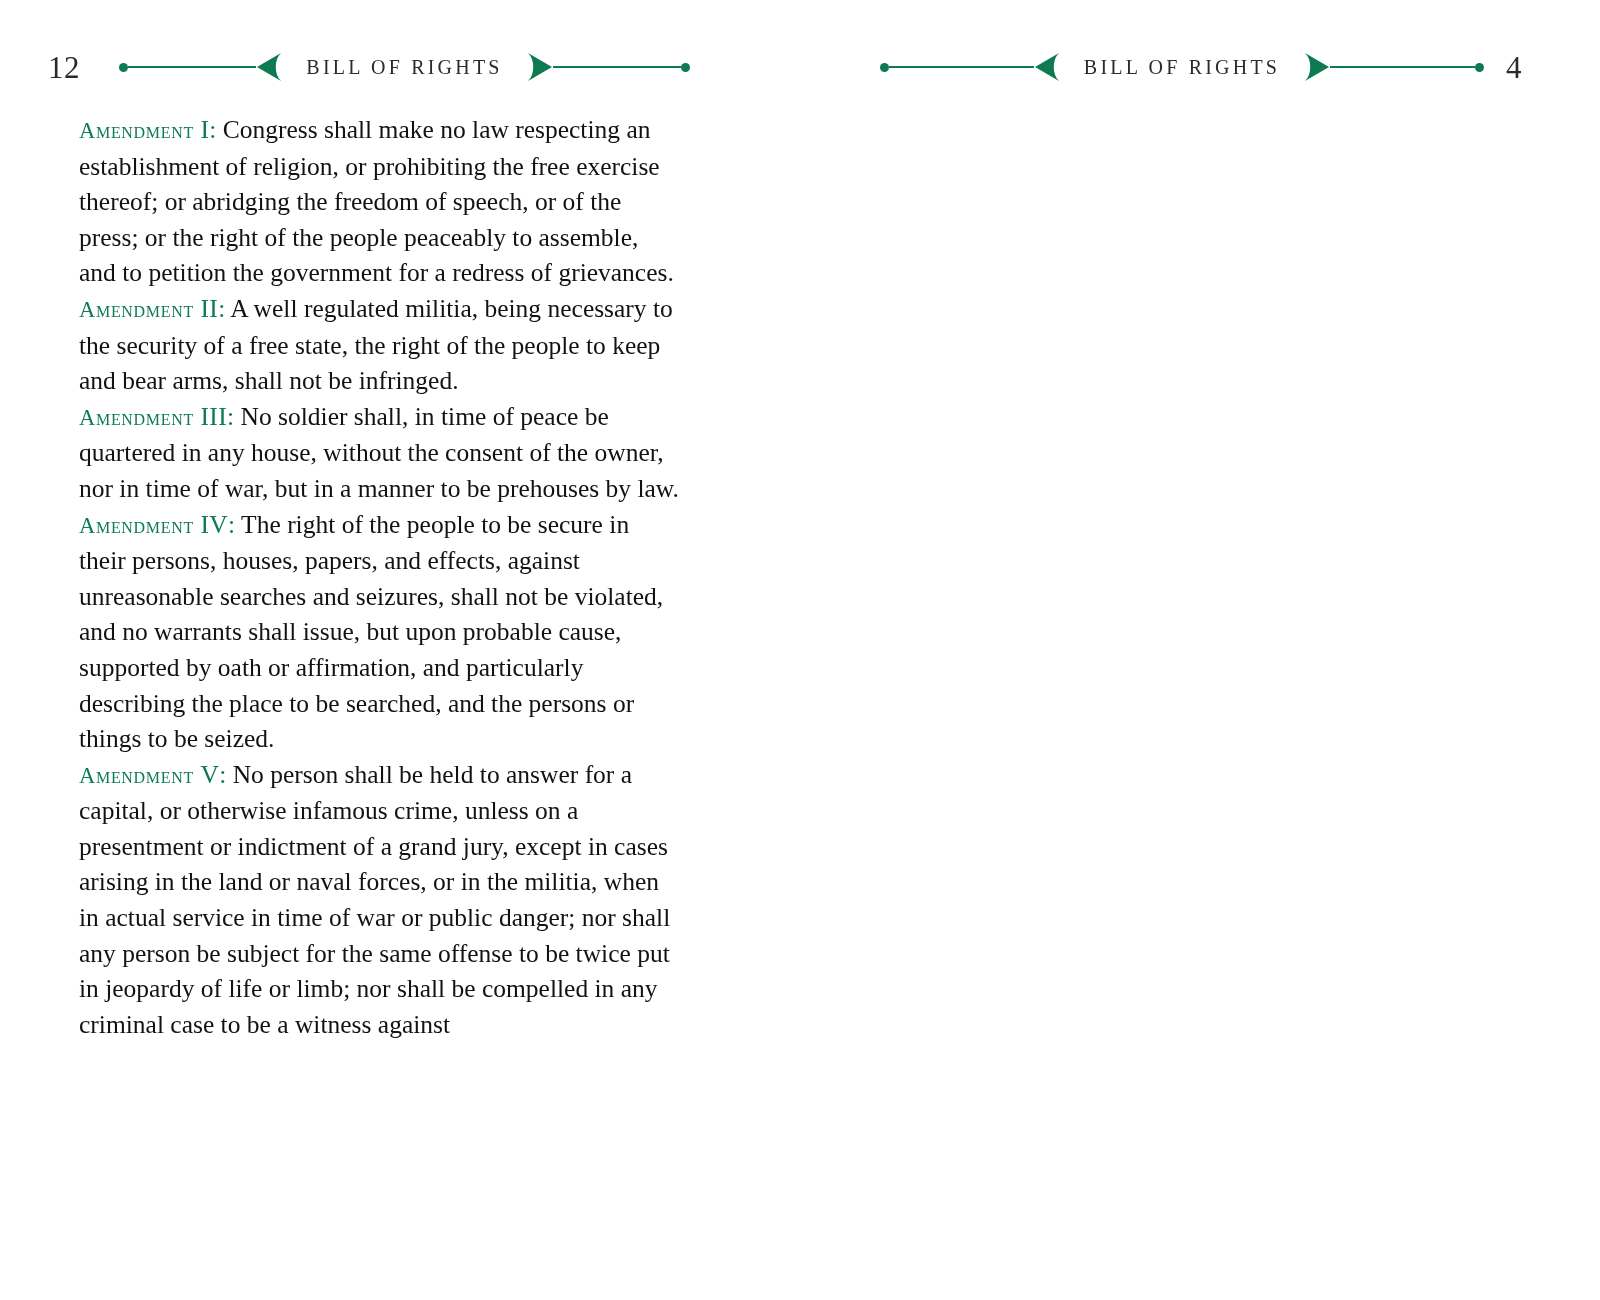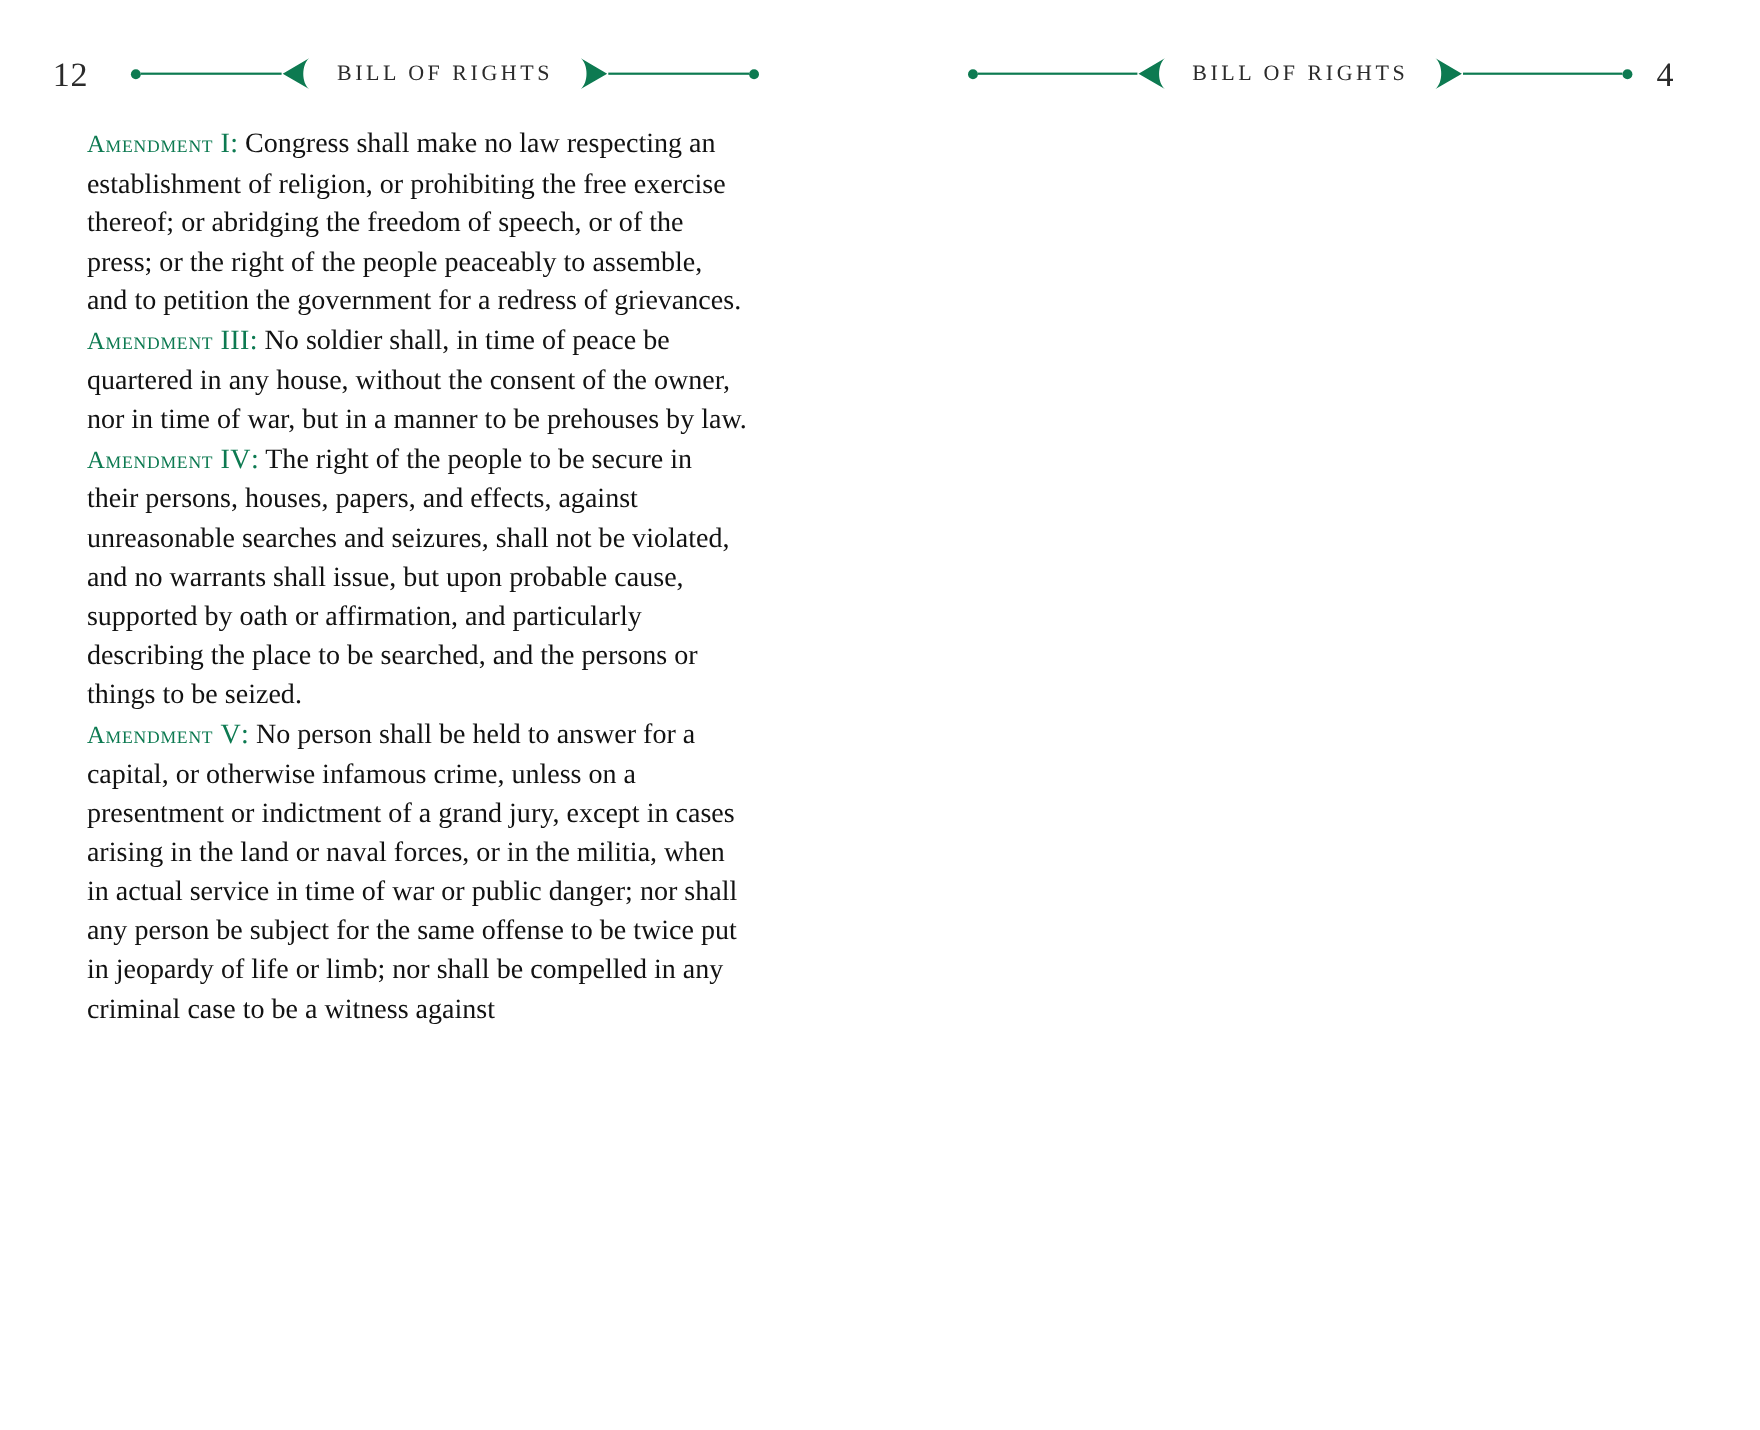--- a/index.html
+++ b/index.html
@@ -159,20 +159,23 @@
         <span class="dot"></span>
       </span>
     </div>
 
     <div class="column">
 
       <p class="para">
         <span class="amend-label"><span class="amend-word">Amendment</span>&nbsp;<span class="amend-num">I</span><span class="amend-colon">:</span></span><span class="amend-body"> <span>Congress shall make no law respecting an establishment of religion, or prohibiting the free exercise thereof; or abridging the freedom of speech, or of the press; or the right of the people peaceably to assemble, and to petition the government for a redress of griev­ances.</span></span>
       </p>
 
+      <p class="para">
+        <span class="amend-label"><span class="amend-word">Amendment</span>&nbsp;<span class="amend-num">II</span><span class="amend-colon">:</span></span><span class="amend-body"> <span>A well regulated militia, being necessary to the security of a free state, the right of the people to keep and bear arms, shall not be infringed.</span></span>
+      </p>
 
       <p class="para">
         <span class="amend-label"><span class="amend-word">Amendment</span>&nbsp;<span class="amend-num">III</span><span class="amend-colon">:</span></span><span class="amend-body"> <span>No soldier shall, in time of peace be quartered in any house, without the consent of the owner, nor in time of war, but in a manner to be pre­houses by law.</span></span>
       </p>
 
       <p class="para">
         <span class="amend-label"><span class="amend-word">Amendment</span>&nbsp;<span class="amend-num">IV</span><span class="amend-colon">:</span></span><span class="amend-body"> <span>The right of the people to be secure in their persons, houses, papers, and effects, against unreasonable searches and seizures, shall not be violated, and no warrants shall issue, but upon probable cause, supported by oath or affirmation, and particularly describing the place to be searched, and the persons or things to be seized.</span></span>
       </p>
 
       <p class="para">

